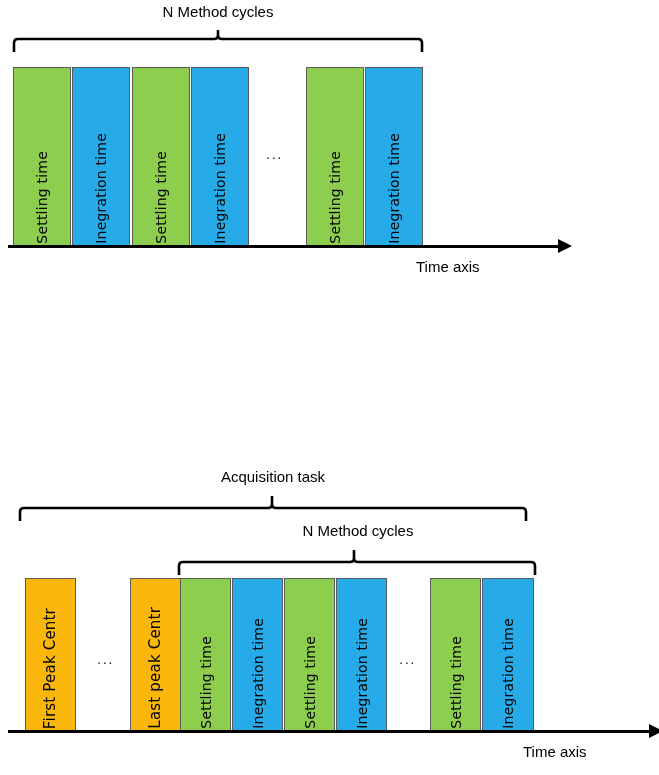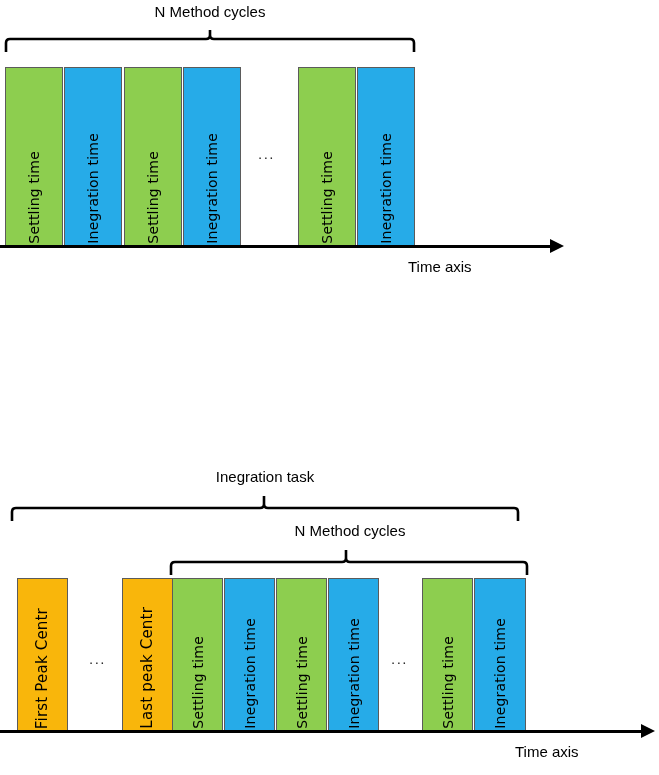--- a/index.html
+++ b/index.html
@@ -11,21 +11,21 @@
     width: 659px;
     height: 775px;
     position: relative;
     overflow: hidden;
     font-family: "Liberation Sans", sans-serif;
     color: #000000;
   }
 
   .stage {
     position: absolute;
-    left: 0;
+    left: 8px;
     top: 0;
     width: 632px;
     height: 775px;
     padding-left: 20px;
   }
 
   .diagram {
     position: absolute;
     left: 0;
     width: 659px;
@@ -143,21 +143,21 @@
       <span class="bar-label">Inegration time</span>
     </div>
 
     <div class="axis-line" style="left:0px; top:245px; width:552px;"></div>
     <div class="axis-arrow" style="left:550px; top:239px;"></div>
     <div class="axis-caption" style="left:388px; top:258px;">Time axis</div>
   </div>
 
   <div class="diagram" style="top:460px; height:315px;">
 
-    <div class="brace-caption" style="left:165px; top:8px; width:200px;">Inegration task</div>
+    <div class="brace-caption" style="left:165px; top:8px; width:200px;">Acquisition task</div>
 
     <div class="brace" style="left:0px; top:36px; width:540px; height:25px;">
       <svg width="540" height="25" viewBox="0 0 540 25">
         <path d="M12,25 L12,16 Q12,12 16,12 L260,12 Q264,12 264,8 L264,0
                  M264,0 L264,8 Q264,12 268,12 L514,12 Q518,12 518,16 L518,25" fill="none" stroke="#000" stroke-width="2.6" stroke-linecap="round" stroke-linejoin="round"></path>
       </svg>
     </div>
 
     <div class="brace-caption" style="left:250px; top:62px; width:200px;">N Method cycles</div>
 

